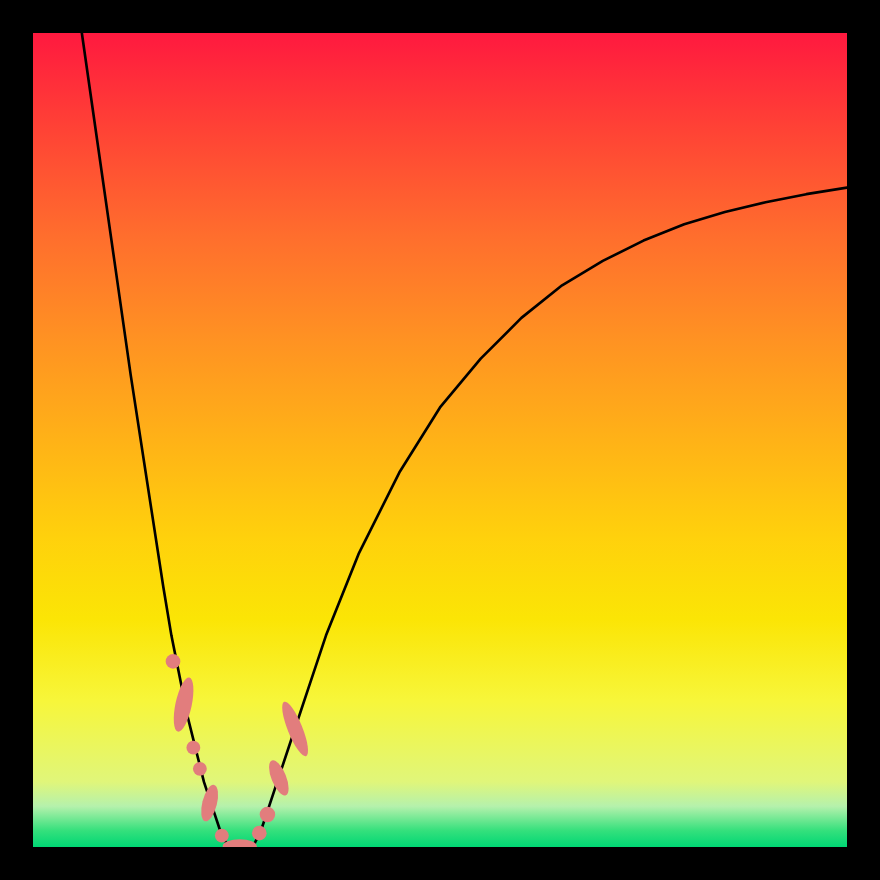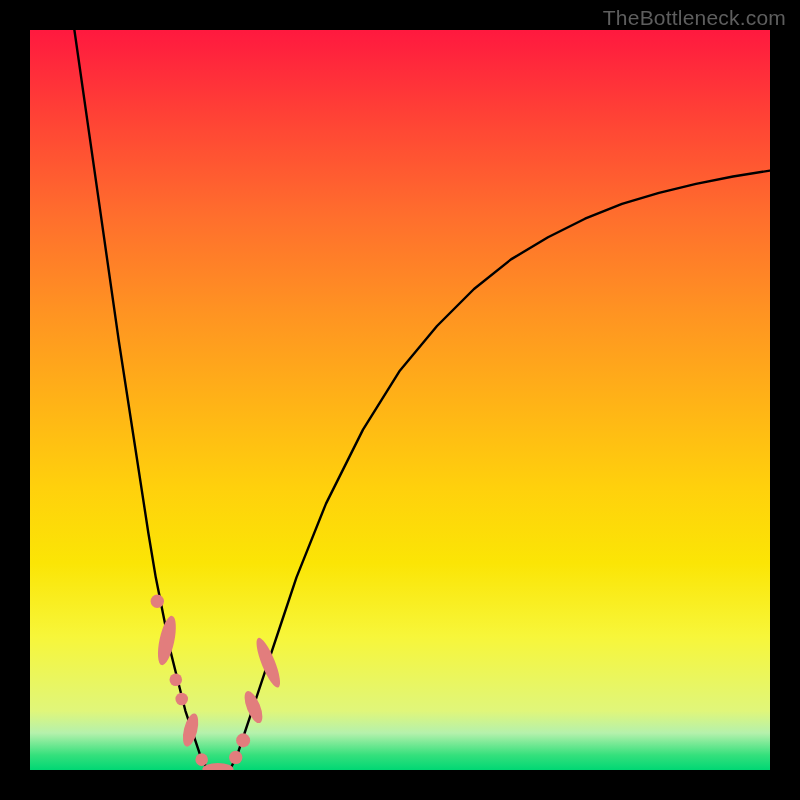--- a/index.html
+++ b/index.html
@@ -47,21 +47,20 @@
     font-size: 21px;
     letter-spacing: 0.2px;
     font-weight: 500;
     user-select: none;
   }
 </style>
 </head>
 <body>
 
 <div class="frame">
-  <div class="watermark">TheBottleneck.com</div>
 
   <div class="plot-area">
     <svg width="740" height="740" viewBox="0 0 740 740" preserveAspectRatio="none">
         <path d="M44.40 0.00 L59.20 103.60 L74.00 207.20 L88.80 310.80 L103.60 407.00 L118.40 503.20 L125.80 547.60 L133.20 584.60 L140.60 621.60 L148.00 651.20 L155.40 680.80 L162.80 703.00 L170.20 725.20 L177.60 740.00" fill="none" stroke="#000000" stroke-width="2.4" stroke-linecap="round" stroke-linejoin="round"></path>
         <path d="M199.80 740.00 L207.20 725.20 L214.60 703.00 L222.00 680.80 L236.80 636.40 L251.60 592.00 L266.40 547.60 L296.00 473.60 L333.00 399.60 L370.00 340.40 L407.00 296.00 L444.00 259.00 L481.00 229.40 L518.00 207.20 L555.00 188.70 L592.00 173.90 L629.00 162.80 L666.00 153.92 L703.00 146.52 L740.00 140.60" fill="none" stroke="#000000" stroke-width="2.4" stroke-linecap="round" stroke-linejoin="round"></path>
         <path d="M177.60 740.00 L185.00 740.00 L188.70 740.00 L192.40 740.00 L199.80 740.00" fill="none" stroke="#000000" stroke-width="2.4" stroke-linecap="round" stroke-linejoin="round"></path>
         <ellipse cx="238.28" cy="632.70" rx="6.66" ry="26.64" fill="#e27d7d" transform="rotate(-22 238.28 632.70)"></ellipse>
         <ellipse cx="223.48" cy="677.10" rx="6.66" ry="17.02" fill="#e27d7d" transform="rotate(-22 223.48 677.10)"></ellipse>
         <circle cx="213.12" cy="710.40" r="7.03" fill="#e27d7d"></circle>
         <circle cx="205.72" cy="727.42" r="6.66" fill="#e27d7d"></circle>

